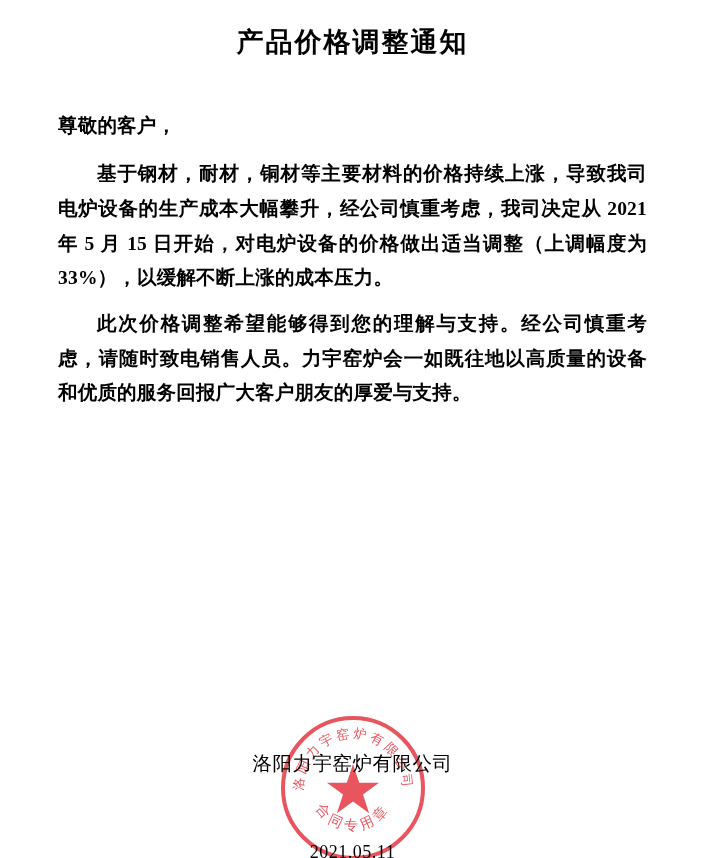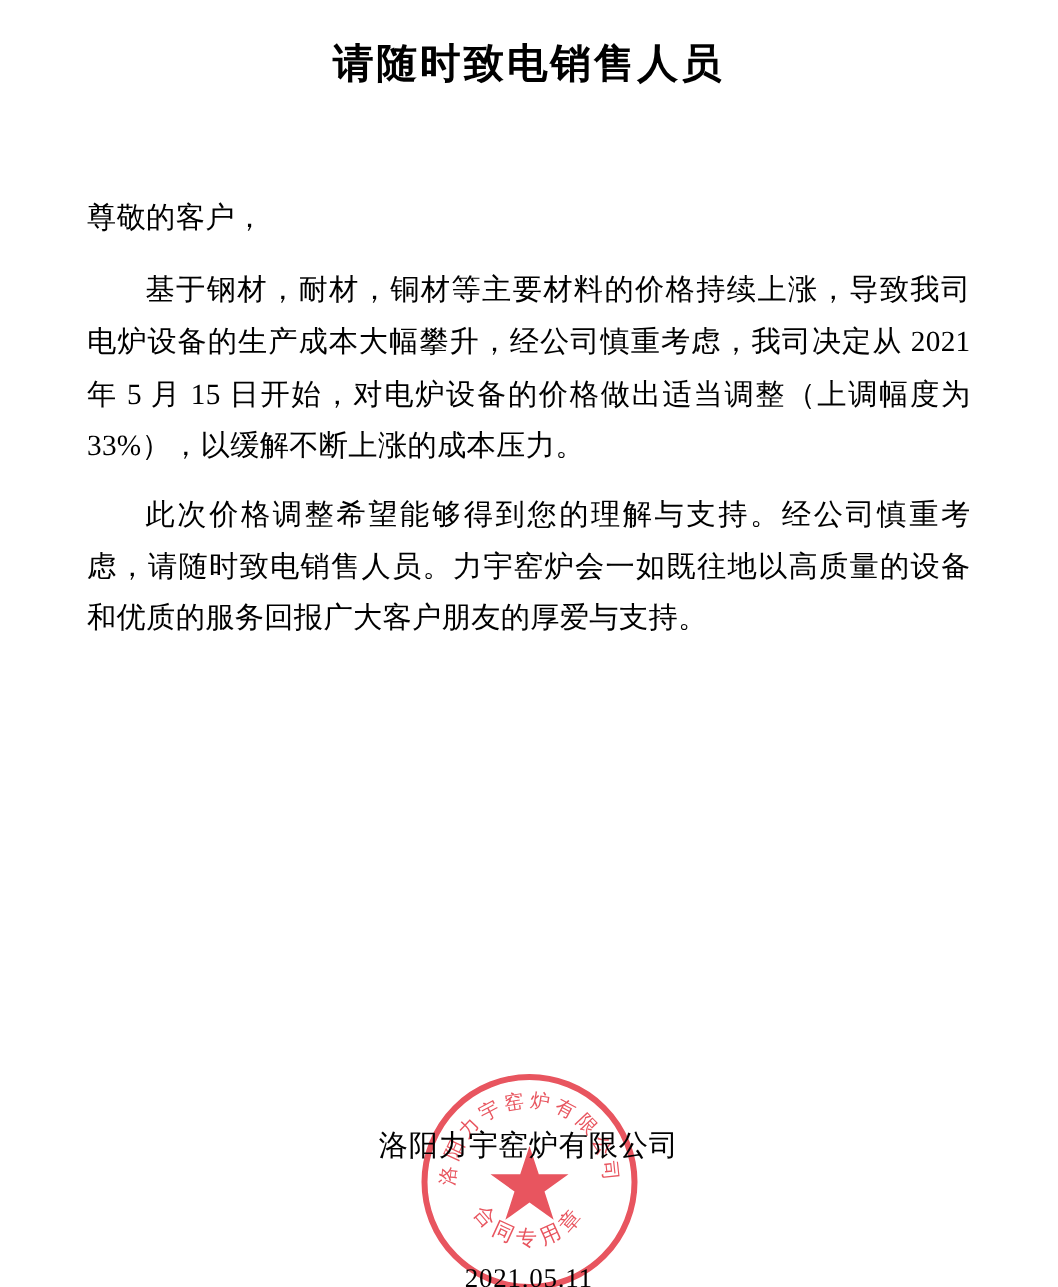--- a/index.html
+++ b/index.html
@@ -29,21 +29,22 @@
     font-size: 27px;
     font-weight: bold;
     letter-spacing: 2px;
     margin: 14px 0 0 0;
     padding-top: 8px;
     line-height: 1.5;
     font-family: "Liberation Serif", "DejaVu Serif", serif;
   }
 
   .body-block {
-    margin-top: 66px;
+    margin-top: 46px;
+    font-weight: bold;
   }
 
   p.para {
     font-size: 19.5px;
     line-height: 1.78;
     margin: 0 0 11px 0;
     text-align: justify;
     text-justify: inter-ideograph;
     letter-spacing: 0.2px;
   }
@@ -95,21 +96,21 @@
     height: 152px;
     pointer-events: none;
   }
   .seal svg { display: block; width: 152px; height: 152px; }
 </style>
 </head>
 <body>
 
 <div class="page">
 
-  <h1 class="doc-title">请随时致电销售人员</h1>
+  <h1 class="doc-title">产品价格调整通知</h1>
 
   <div class="body-block">
     <p class="para salutation">尊敬的客户，</p>
     <p class="para indent">基于钢材，耐材，铜材等主要材料的价格持续上涨，导致我司电炉设备的生产成本大幅攀升，经公司慎重考虑，我司决定从 2021 年 5 月 15 日开始，对电炉设备的价格做出适当调整（上调幅度为 33%），以缓解不断上涨的成本压力。</p>
     <p class="para indent">此次价格调整希望能够得到您的理解与支持。经公司慎重考虑，请随时致电销售人员。力宇窑炉会一如既往地以高质量的设备和优质的服务回报广大客户朋友的厚爱与支持。</p>
   </div>
 
   <div class="signature-area">
 
     <div class="seal">

